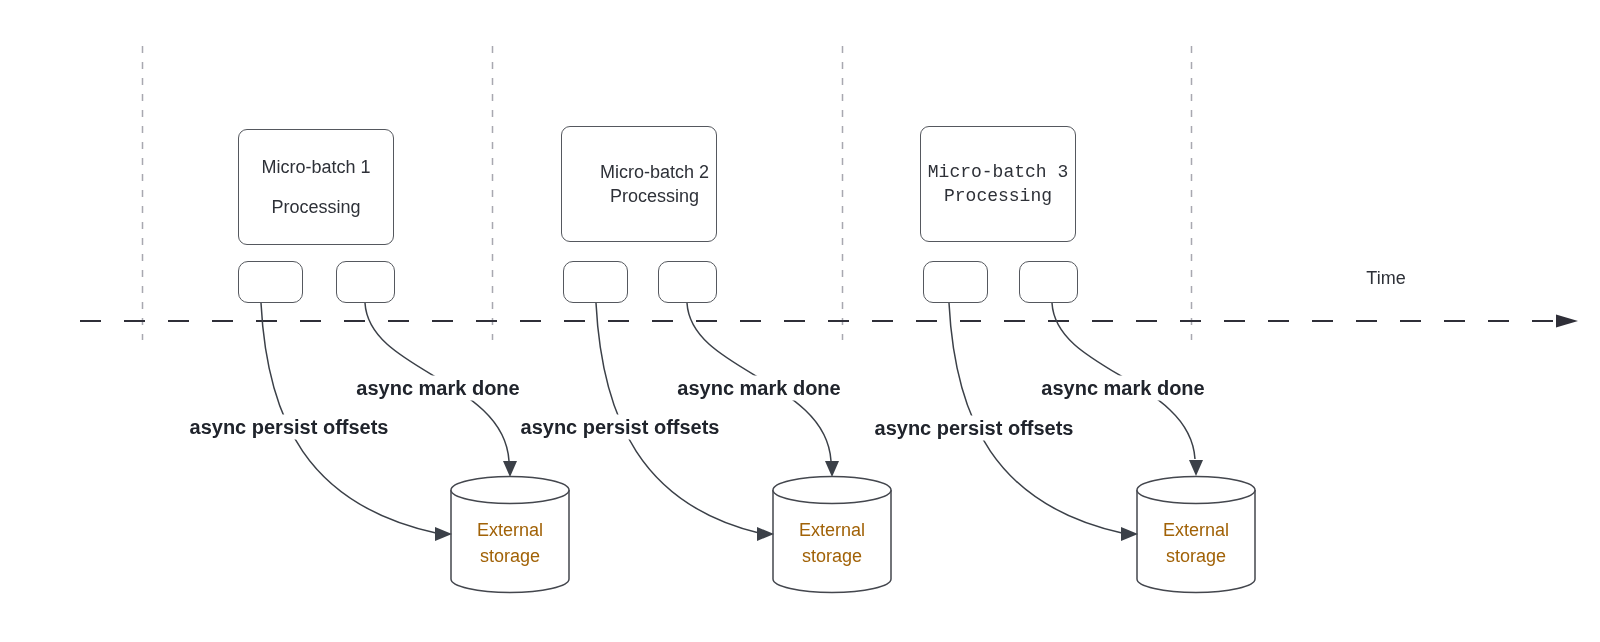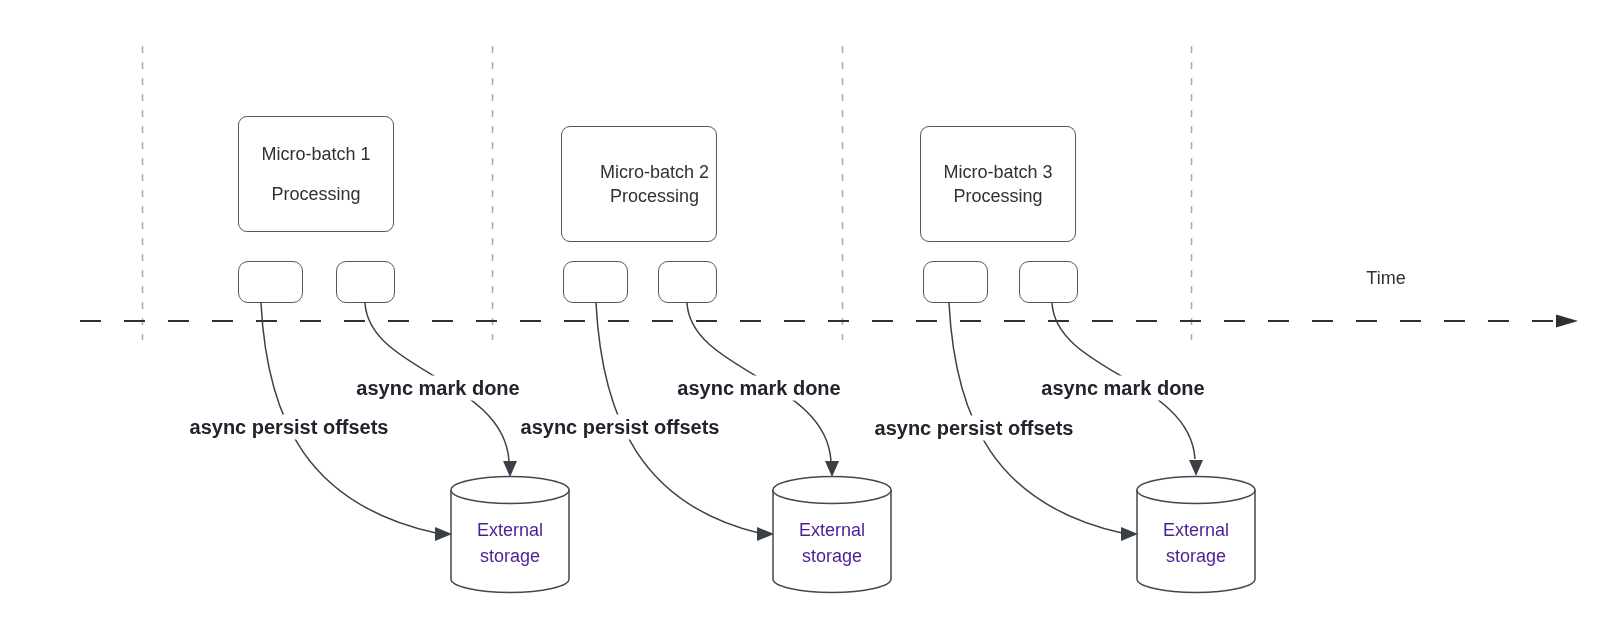--- a/index.html
+++ b/index.html
@@ -18,21 +18,21 @@
     position:absolute;height:42px;box-sizing:border-box;
     border:1.5px solid #55585e;border-radius:10px;background:#ffffff;
   }
   .lbl{
     position:absolute;transform:translate(-50%,-50%);
     background:#ffffff;padding:1px 4px;white-space:nowrap;
     font-size:20px;font-weight:bold;color:#20242c;
   }
   .storage{
     position:absolute;transform:translateX(-50%);
-    text-align:center;font-size:18px;line-height:26px;color:#4c1d95;
+    text-align:center;font-size:18px;line-height:26px;color:#a16207;
   }
   .time{
     position:absolute;transform:translate(-50%,-50%);
     font-size:18px;color:#2e3138;white-space:nowrap;
   }
 </style>
 </head>
 <body>
 
 <div class="canvas">
@@ -70,21 +70,21 @@
     <g fill="#3b4048" stroke="none">
       <polygon points="452,534 435,527 435,541"></polygon>
       <polygon points="774,534 757,527 757,541"></polygon>
       <polygon points="1138,534 1121,527 1121,541"></polygon>
       <polygon points="510,477 503,461 517,461"></polygon>
       <polygon points="832,477 825,461 839,461"></polygon>
       <polygon points="1196,476 1189,460 1203,460"></polygon>
     </g>
   </svg>
 
-  <div class="bigbox" style="left:238px;top:116px;gap:16px;">
+  <div class="bigbox" style="left:238px;top:129px;gap:16px;">
     <span>Micro-batch 1</span>
     <span>Processing</span>
   </div>
   <div class="smallbox" style="left:238px;top:261px;width:65px;"></div>
   <div class="smallbox" style="left:336px;top:261px;width:59px;"></div>
   <div class="lbl" style="left:289px;top:427px;">async persist offsets</div>
   <div class="lbl" style="left:438px;top:388px;">async mark done</div>
   <div class="storage" style="left:510px;top:517px;">
     <div>External</div>
     <div>storage</div>
@@ -96,21 +96,21 @@
   </div>
   <div class="smallbox" style="left:563px;top:261px;width:65px;"></div>
   <div class="smallbox" style="left:658px;top:261px;width:59px;"></div>
   <div class="lbl" style="left:620px;top:427px;">async persist offsets</div>
   <div class="lbl" style="left:759px;top:388px;">async mark done</div>
   <div class="storage" style="left:832px;top:517px;">
     <div>External</div>
     <div>storage</div>
   </div>
 
-  <div class="bigbox" style="left:920px;top:126px;">
+  <div class="bigbox" style="left:920px;top:126px;font-family:Liberation Mono, monospace;">
     <span>Micro-batch 3</span>
     <span>Processing</span>
   </div>
   <div class="smallbox" style="left:923px;top:261px;width:65px;"></div>
   <div class="smallbox" style="left:1019px;top:261px;width:59px;"></div>
   <div class="lbl" style="left:974px;top:428px;">async persist offsets</div>
   <div class="lbl" style="left:1123px;top:388px;">async mark done</div>
   <div class="storage" style="left:1196px;top:517px;">
     <div>External</div>
     <div>storage</div>

